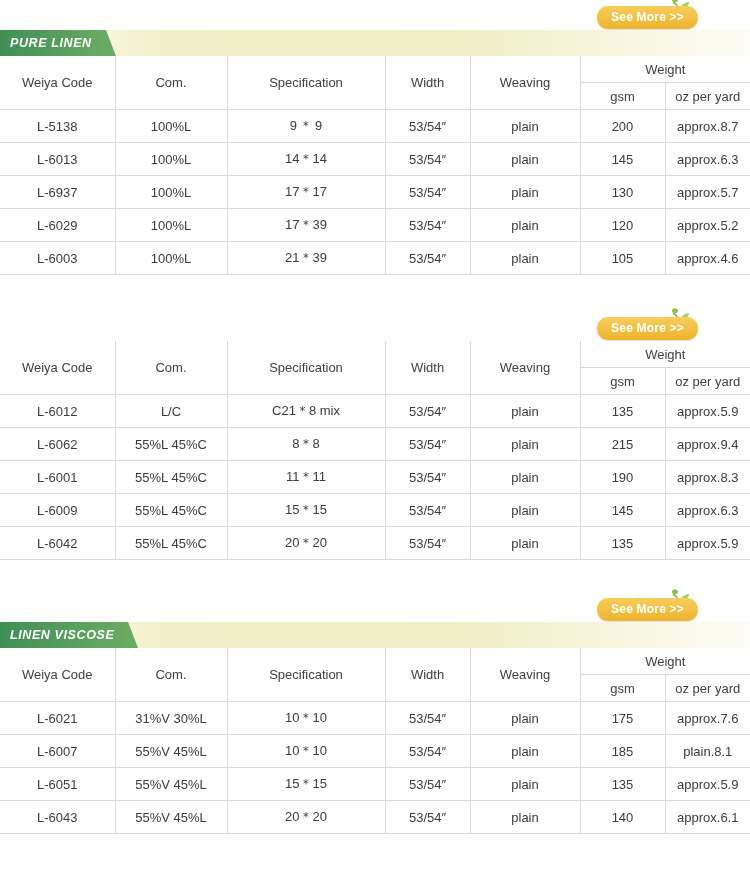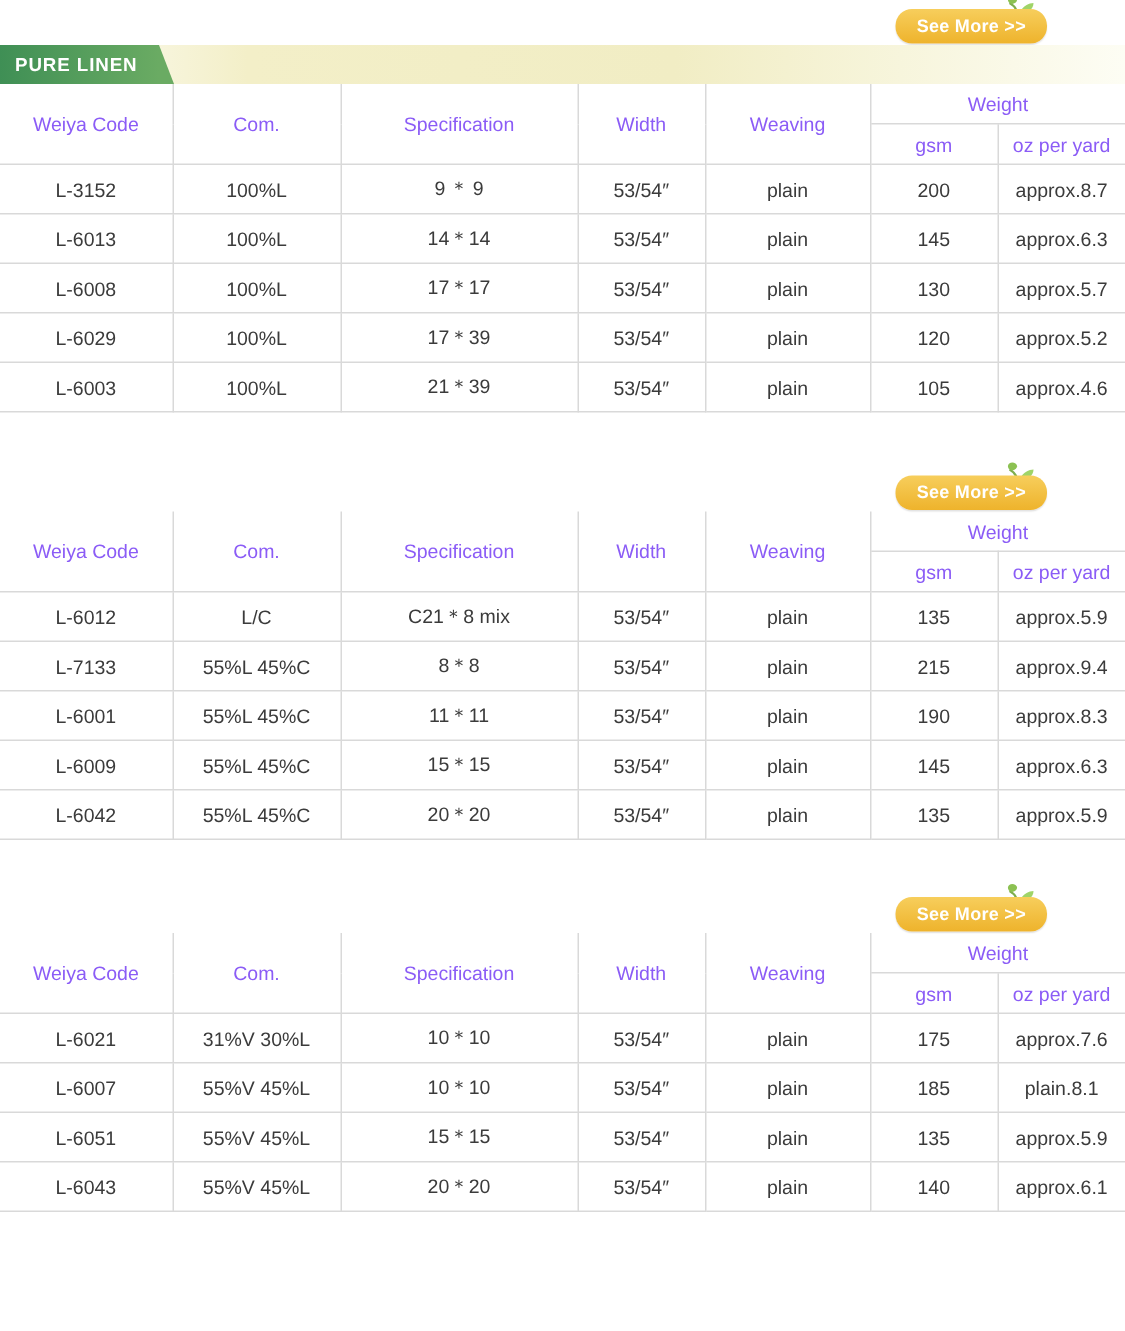--- a/index.html
+++ b/index.html
@@ -68,20 +68,21 @@
     top: 0;
     height: 26px;
     background: #4e9a5a;
     background: linear-gradient(to right, #3f8f55, #6aab63);
     color: #ffffff;
     font-size: 12.5px;
     font-weight: bold;
     letter-spacing: 0.6px;
     line-height: 26px;
     padding: 0 14px 0 10px;
+    font-style: italic;
   }
   .titlebar .tag::after {
     content: "";
     position: absolute;
     right: -10px;
     top: 0;
     border-top: 26px solid transparent;
     border-left: 10px solid #6aab63;
   }
 
@@ -91,21 +92,21 @@
     width: 750px;
     table-layout: fixed;
   }
   table.spec th, table.spec td {
     border: 1px solid #d9d9d9;
     text-align: center;
     vertical-align: middle;
     font-weight: normal;
   }
   table.spec th {
-    color: #8b5cf6;
+    color: #404040;
     font-size: 13px;
     height: 24px;
   }
   table.spec td {
     color: #3b3b3b;
     font-size: 13px;
     height: 30px;
   }
   table.spec tr td:first-child,
   table.spec tr th:first-child {
@@ -168,39 +169,39 @@
           <th rowspan="2">Weaving</th>
           <th colspan="2">Weight</th>
         </tr>
         <tr>
           <th>gsm</th>
           <th>oz per yard</th>
         </tr>
       </thead>
       <tbody>
         <tr>
-          <td>L-3152</td>
+          <td>L-5138</td>
           <td>100%L</td>
           <td>9 ＊ 9</td>
           <td>53/54″</td>
           <td>plain</td>
           <td>200</td>
           <td>approx.8.7</td>
         </tr>
         <tr>
           <td>L-6013</td>
           <td>100%L</td>
           <td>14＊14</td>
           <td>53/54″</td>
           <td>plain</td>
           <td>145</td>
           <td>approx.6.3</td>
         </tr>
         <tr>
-          <td>L-6008</td>
+          <td>L-6937</td>
           <td>100%L</td>
           <td>17＊17</td>
           <td>53/54″</td>
           <td>plain</td>
           <td>130</td>
           <td>approx.5.7</td>
         </tr>
         <tr>
           <td>L-6029</td>
           <td>100%L</td>
@@ -265,21 +266,21 @@
         <tr>
           <td>L-6012</td>
           <td>L/C</td>
           <td>C21＊8 mix</td>
           <td>53/54″</td>
           <td>plain</td>
           <td>135</td>
           <td>approx.5.9</td>
         </tr>
         <tr>
-          <td>L-7133</td>
+          <td>L-6062</td>
           <td>55%L 45%C</td>
           <td>8＊8</td>
           <td>53/54″</td>
           <td>plain</td>
           <td>215</td>
           <td>approx.9.4</td>
         </tr>
         <tr>
           <td>L-6001</td>
           <td>55%L 45%C</td>
@@ -317,20 +318,23 @@
 
     <div class="seemore-row">
       <svg class="sprout" viewBox="0 0 24 20">
         <path d="M11 19 C11 13, 9 9, 5 7" stroke="#7fae4e" stroke-width="1.4" fill="none"></path>
         <path d="M5 7 C2 4, 6 1, 9 3 C11 4.5, 10 7, 7 7.6 Z" fill="#8cc152"></path>
         <path d="M12 13 C14 9, 18 7, 21 7 C21 11, 17 14, 13 14 Z" fill="#a0d468"></path>
       </svg>
       <span class="seemore">See More &gt;&gt;</span>
     </div>
 
+    <div class="titlebar">
+      <span class="tag">LINEN VISCOSE</span>
+    </div>
 
     <table class="spec">
       <colgroup>
         <col class="col-code">
           <col class="col-com">
           <col class="col-spec">
           <col class="col-width">
           <col class="col-weav">
           <col class="col-gsm">
           <col class="col-oz">

